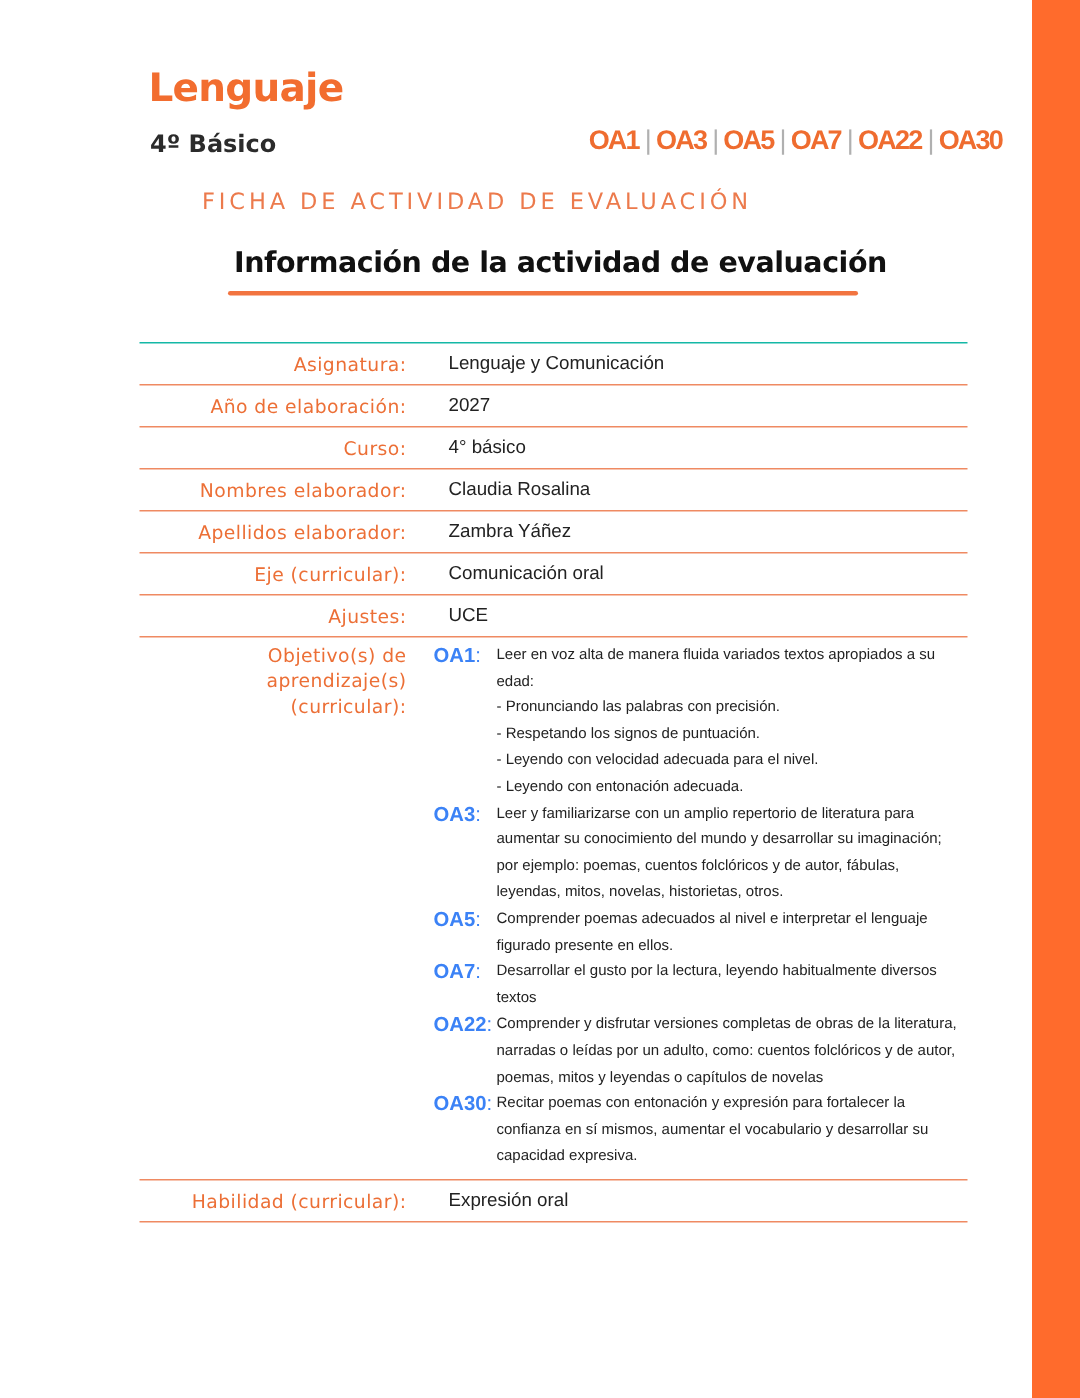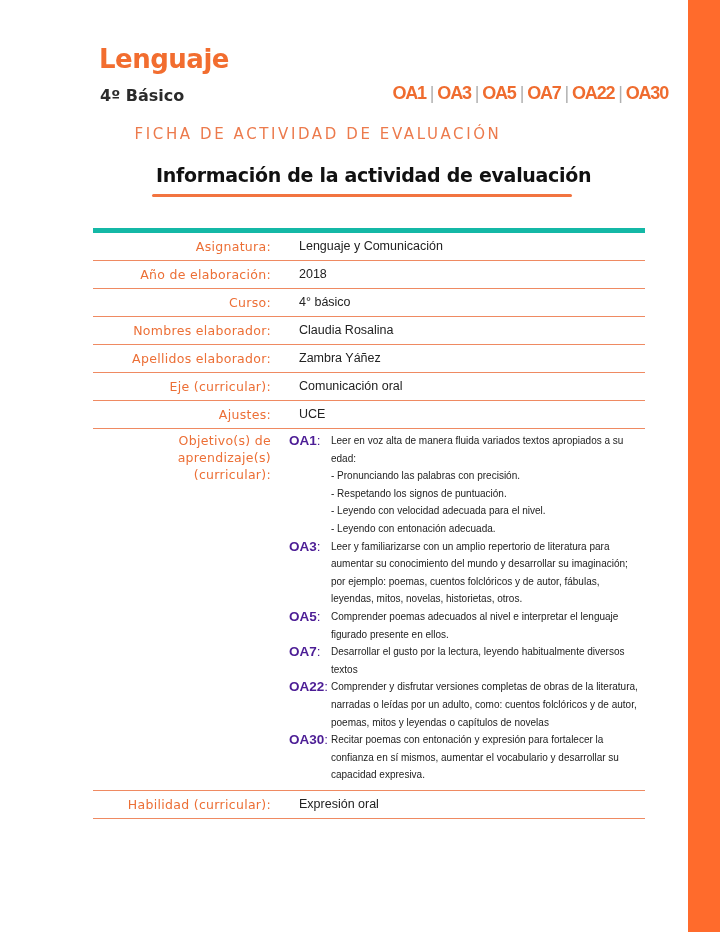--- a/index.html
+++ b/index.html
@@ -39,40 +39,40 @@
       position: absolute; left: 156px; top: 164px;
       font-family: "DejaVu Sans", sans-serif; font-weight: bold;
       font-size: 19px; color: #111; letter-spacing: -0.3px;
     }
     .title-underline {
       position: absolute; left: 152px; top: 194px; width: 420px; height: 3px;
       background: #f27440; border-radius: 2px;
     }
     .info-table {
       position: absolute; left: 93px; top: 228px; width: 552px;
-      border-top: 5px solid #14b8a6;
+      border-top: 1px solid #14b8a6;
     }
     .row {
       display: flex; border-bottom: 1px solid #ef8a62;
       min-height: 27px;
     }
     .label {
       width: 178px; text-align: right; padding-right: 26px;
       font-family: "DejaVu Sans", sans-serif; font-size: 12.5px;
       color: #ec6f36; letter-spacing: 0.3px; line-height: 27px;
     }
     .label.multi { line-height: 17px; padding-top: 3px; }
     .value {
       flex: 1; font-family: "Liberation Sans", sans-serif; font-size: 12.5px;
       color: #222; line-height: 27px; padding-left: 2px;
     }
     .objectives { padding-top: 3px; padding-bottom: 6px; padding-left: 0; margin-left: -8px; }
     .objective { display: flex; }
     .oa-code {
-      width: 42px; font-weight: bold; font-size: 13.5px; color: #4c1d95;
+      width: 42px; font-weight: bold; font-size: 13.5px; color: #3b82f6;
       line-height: 17.6px;
     }
     .oa-code .colon { font-weight: normal; }
     .oa-body { flex: 1; font-size: 10px; color: #222; line-height: 17.6px; }
     .oa-body .bullet { display: block; }
   </style>
 </head>
 <body>
 
 <div class="side-bar"></div>
@@ -98,21 +98,21 @@
 <div class="section-title">Información de la actividad de evaluación</div>
 <div class="title-underline"></div>
 
 <div class="info-table">
   <div class="row">
     <div class="label">Asignatura:</div>
     <div class="value">Lenguaje y Comunicación</div>
   </div>
   <div class="row">
     <div class="label">Año de elaboración:</div>
-    <div class="value">2018</div>
+    <div class="value">2027</div>
   </div>
   <div class="row">
     <div class="label">Curso:</div>
     <div class="value">4° básico</div>
   </div>
   <div class="row">
     <div class="label">Nombres elaborador:</div>
     <div class="value">Claudia Rosalina</div>
   </div>
   <div class="row">

